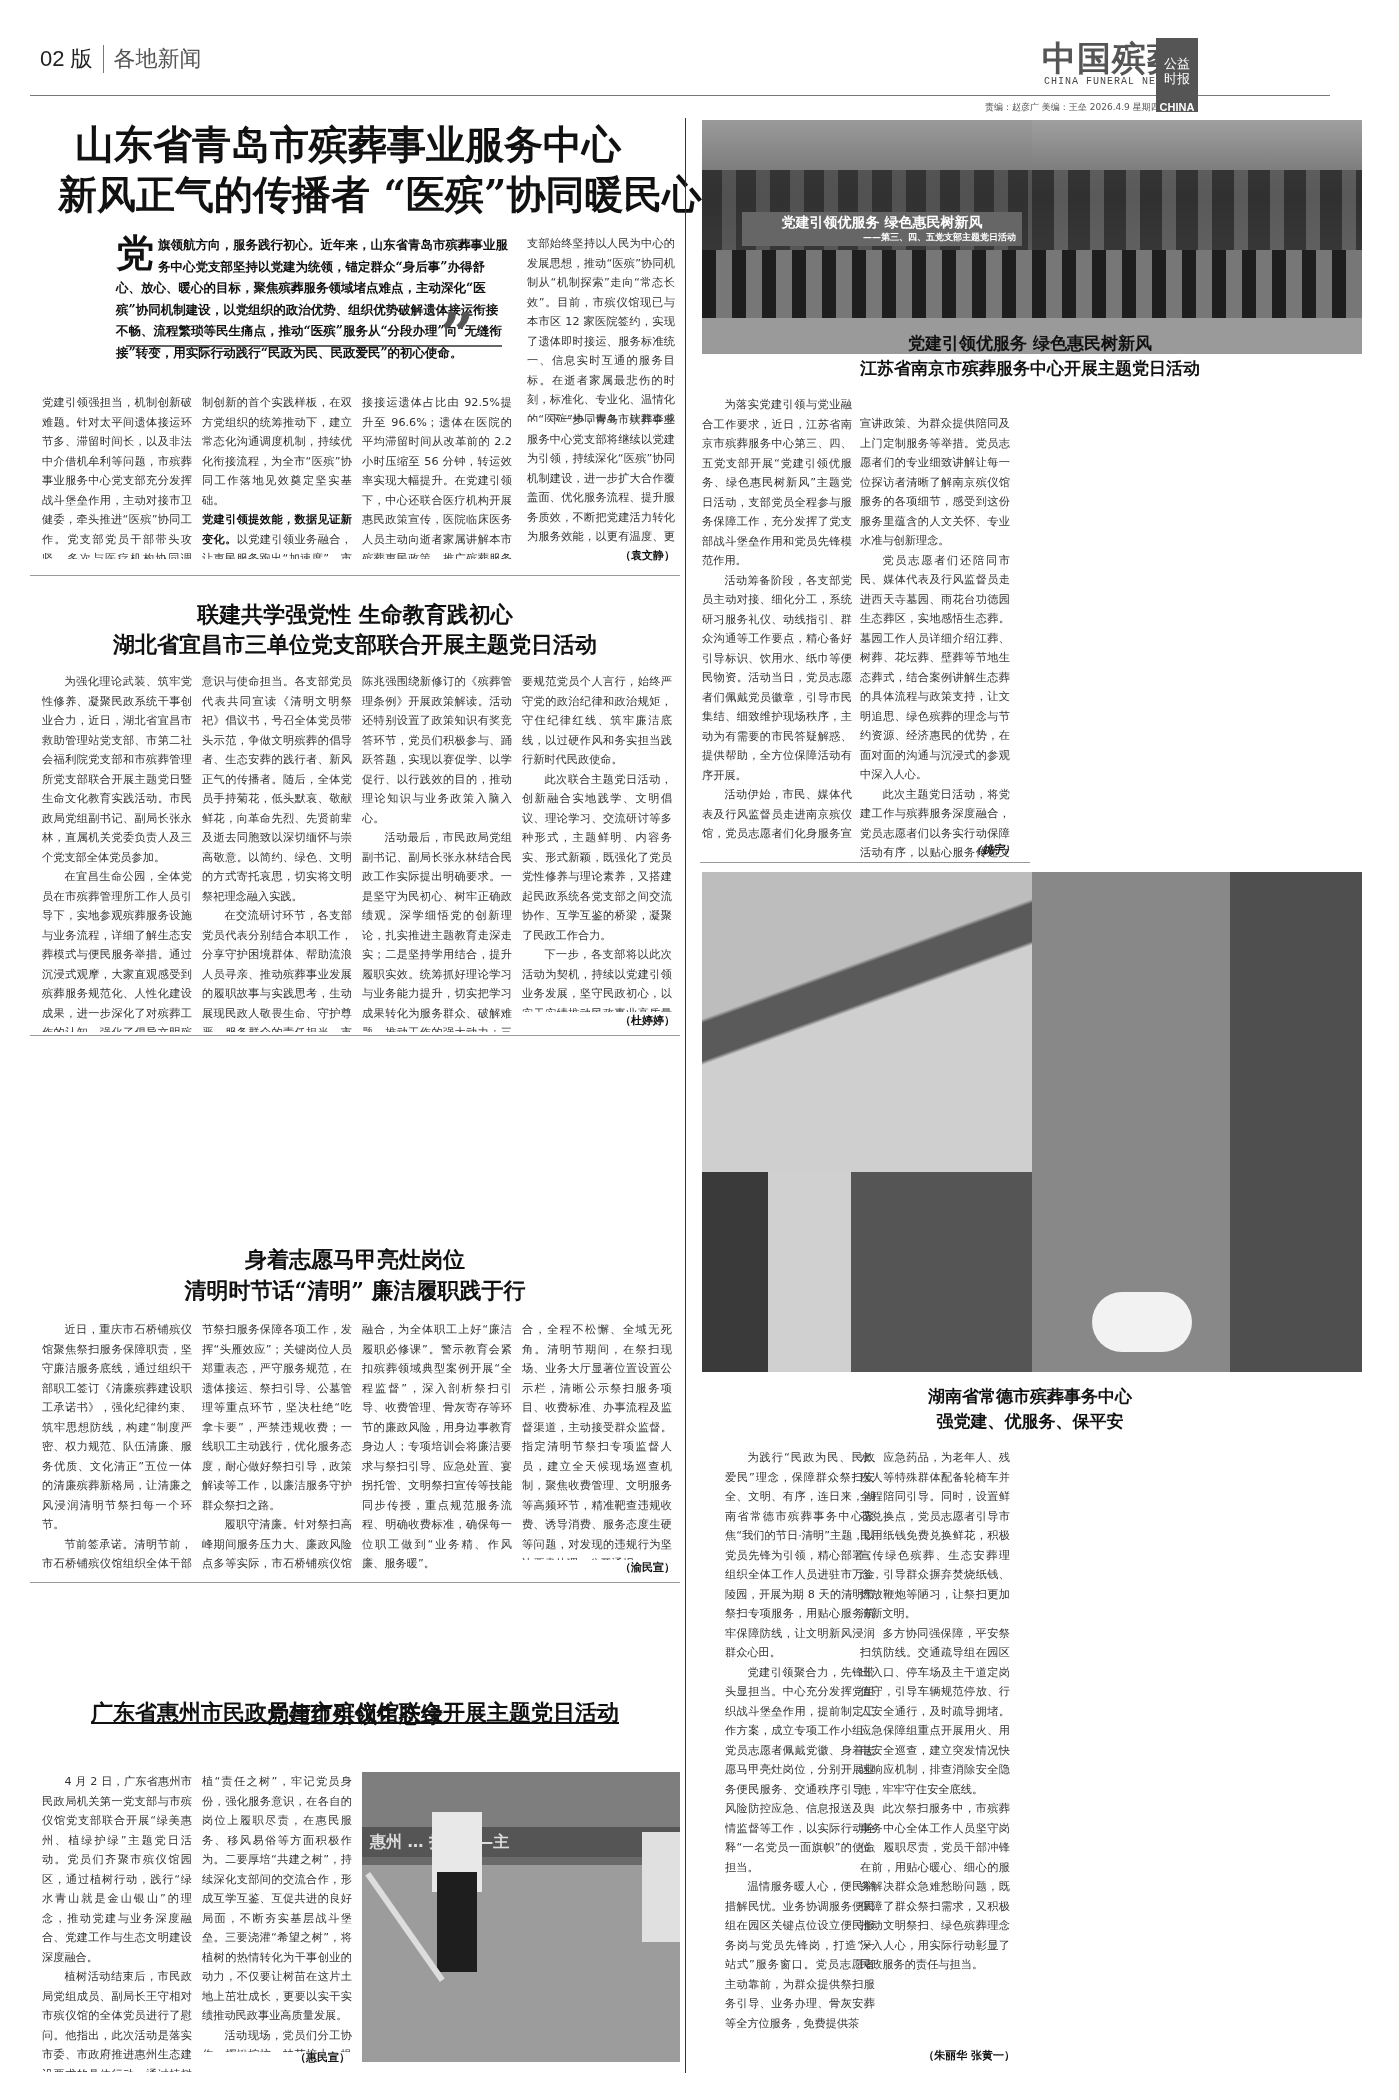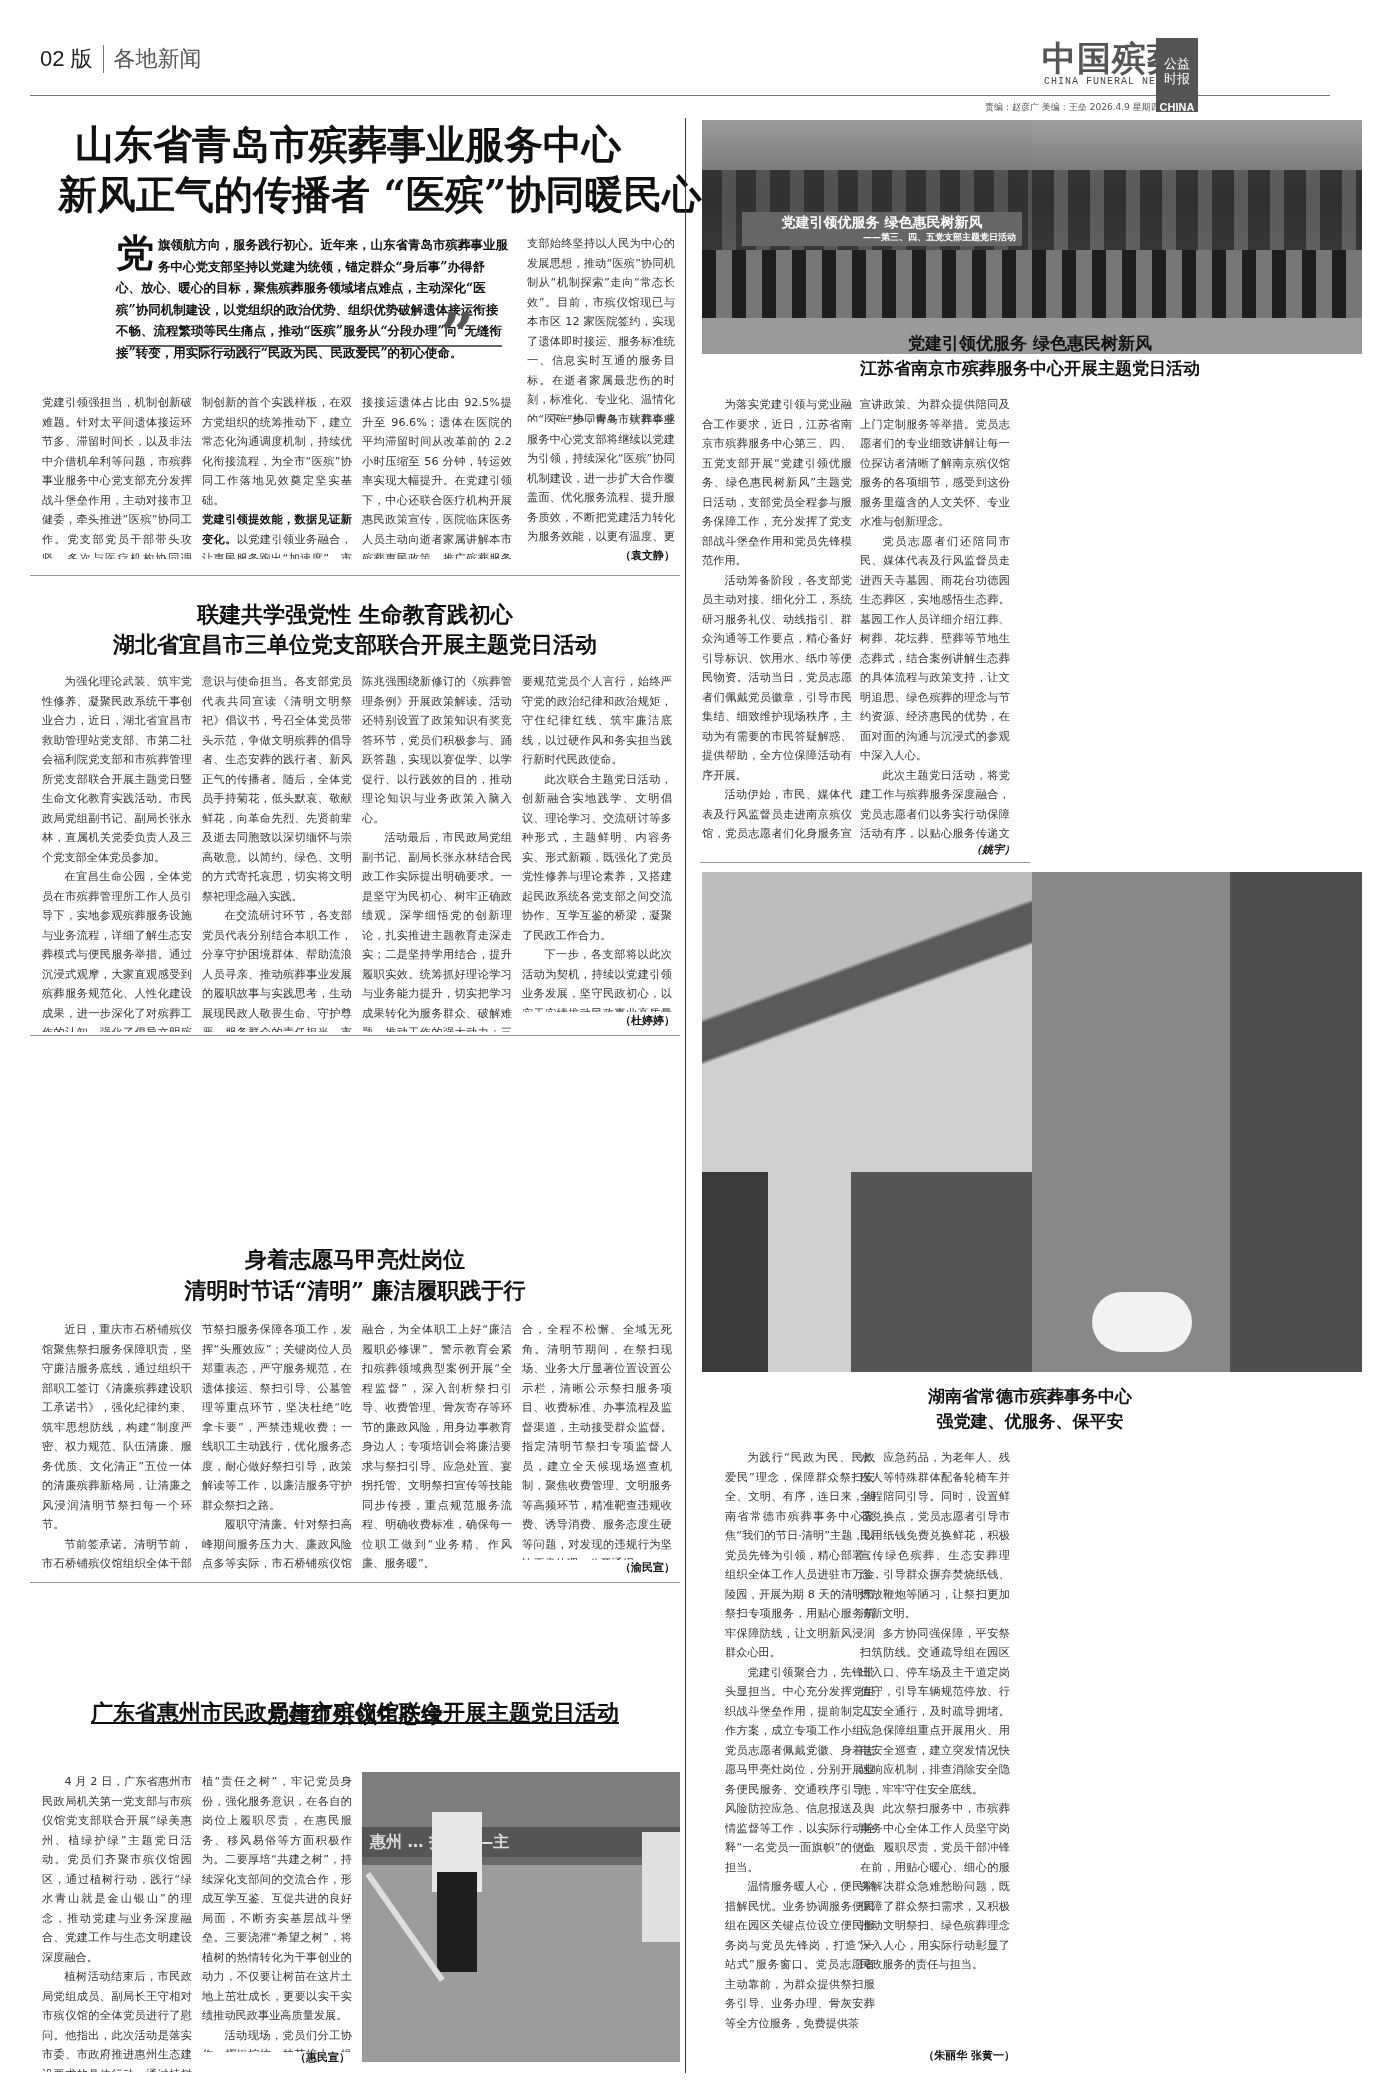--- a/index.html
+++ b/index.html
@@ -96,21 +96,21 @@
 <div class="abs" style="left:702px;top:318px;width:660px;height:36px;background:#9a9a9a;"></div>
 
 <div class="abs h-sub" style="left:700px;top:332px;width:660px;font-size:17px;">党建引领优服务 绿色惠民树新风</div>
 <div class="abs h-sub" style="left:700px;top:357px;width:660px;font-size:17px;">江苏省南京市殡葬服务中心开展主题党日活动</div>
 
 <div class="abs col" style="left:702px;top:395px;width:150px;height:445px;text-indent:2em;">
   <div>为落实党建引领与党业融合工作要求，近日，江苏省南京市殡葬服务中心第三、四、五党支部开展“党建引领优服务、绿色惠民树新风”主题党日活动，支部党员全程参与服务保障工作，充分发挥了党支部战斗堡垒作用和党员先锋模范作用。</div>
   <div>活动筹备阶段，各支部党员主动对接、细化分工，系统研习服务礼仪、动线指引、群众沟通等工作要点，精心备好引导标识、饮用水、纸巾等便民物资。活动当日，党员志愿者们佩戴党员徽章，引导市民集结、细致维护现场秩序，主动为有需要的市民答疑解惑、提供帮助，全方位保障活动有序开展。</div>
   <div>活动伊始，市民、媒体代表及行风监督员走进南京殡仪馆，党员志愿者们化身服务宣传员与讲解员，细致解读服务规范、办理流程与惠民政策。特别介绍了市殡葬服务中心扎实落实“减项、降费、优服务”要求，依托“96444”服务平台实现“一号拨通、一网通办”，智能机器人的运用，以特色社工服务打造便民惠民品牌、常态化进社区</div>
 </div>
-<div class="abs col" style="left:860px;top:395px;width:150px;height:445px;">
+<div class="abs col" style="left:860px;top:414px;width:150px;height:445px;">
   <div>宣讲政策、为群众提供陪同及上门定制服务等举措。党员志愿者们的专业细致讲解让每一位探访者清晰了解南京殡仪馆服务的各项细节，感受到这份服务里蕴含的人文关怀、专业水准与创新理念。</div>
   <div style="text-indent:2em;">党员志愿者们还陪同市民、媒体代表及行风监督员走进西天寺墓园、雨花台功德园生态葬区，实地感悟生态葬。墓园工作人员详细介绍江葬、树葬、花坛葬、壁葬等节地生态葬式，结合案例讲解生态葬的具体流程与政策支持，让文明追思、绿色殡葬的理念与节约资源、经济惠民的优势，在面对面的沟通与沉浸式的参观中深入人心。</div>
   <div style="text-indent:2em;">此次主题党日活动，将党建工作与殡葬服务深度融合，党员志愿者们以务实行动保障活动有序，以贴心服务传递文明理念，体现了基层党支部的责任与担当。下一步，市殡葬服务中心第三、四、五党支部将持续深化党建引领作用，把主题党日与民生服务结合，不断优化服务细节、传递行业温情。</div>
 </div>
 <div class="abs byline" style="left:920px;top:842px;width:95px;font-style:italic;">（姚宇）</div>
 <div class="abs" style="left:700px;top:862px;width:330px;height:1px;background:#999;"></div>
 
 <div class="abs h-sub" style="left:30px;top:600px;width:650px;font-size:22px;">联建共学强党性 生命教育践初心</div>
 <div class="abs h-sub" style="left:30px;top:630px;width:650px;font-size:22px;">湖北省宜昌市三单位党支部联合开展主题党日活动</div>
 

